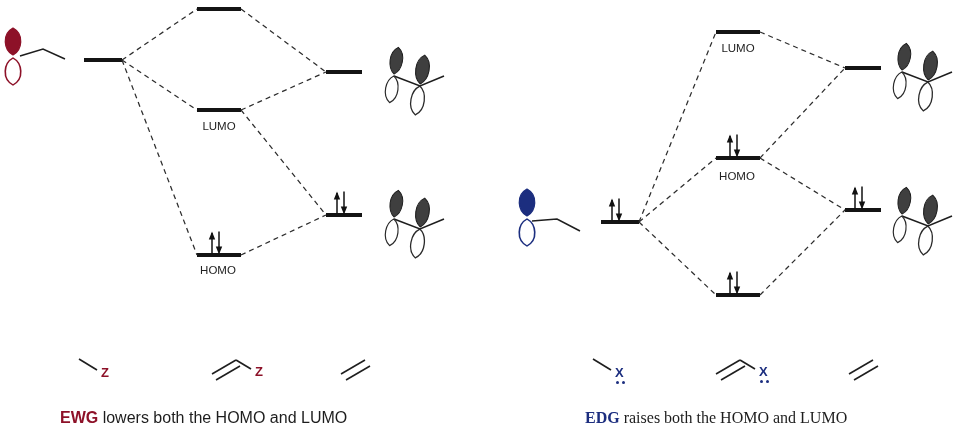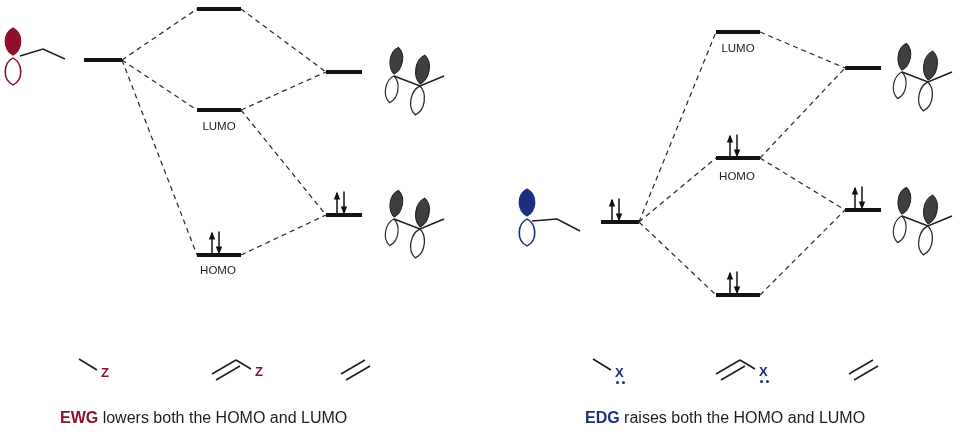--- a/index.html
+++ b/index.html
@@ -163,17 +163,17 @@
     <g>
       <line class="skel" x1="849" y1="374" x2="873" y2="360"></line>
       <line class="skel" x1="854" y1="380" x2="878" y2="366"></line>
     </g>
   </g>
 </svg>
 
 <div class="caption" style="left:60px;top:409px;text-align:right;">
   <span class="lead ewg-text">EWG</span><span> lowers both the HOMO and LUMO</span>
 </div>
-<div class="caption" style="left:585px;top:409px;">
+<div class="caption" style="left:585px;top:409px;font-family:Liberation Serif, serif;">
   <span class="lead edg-text">EDG</span><span> raises both the HOMO and LUMO</span>
 </div>
 
 </div>
 
 </body></html>

